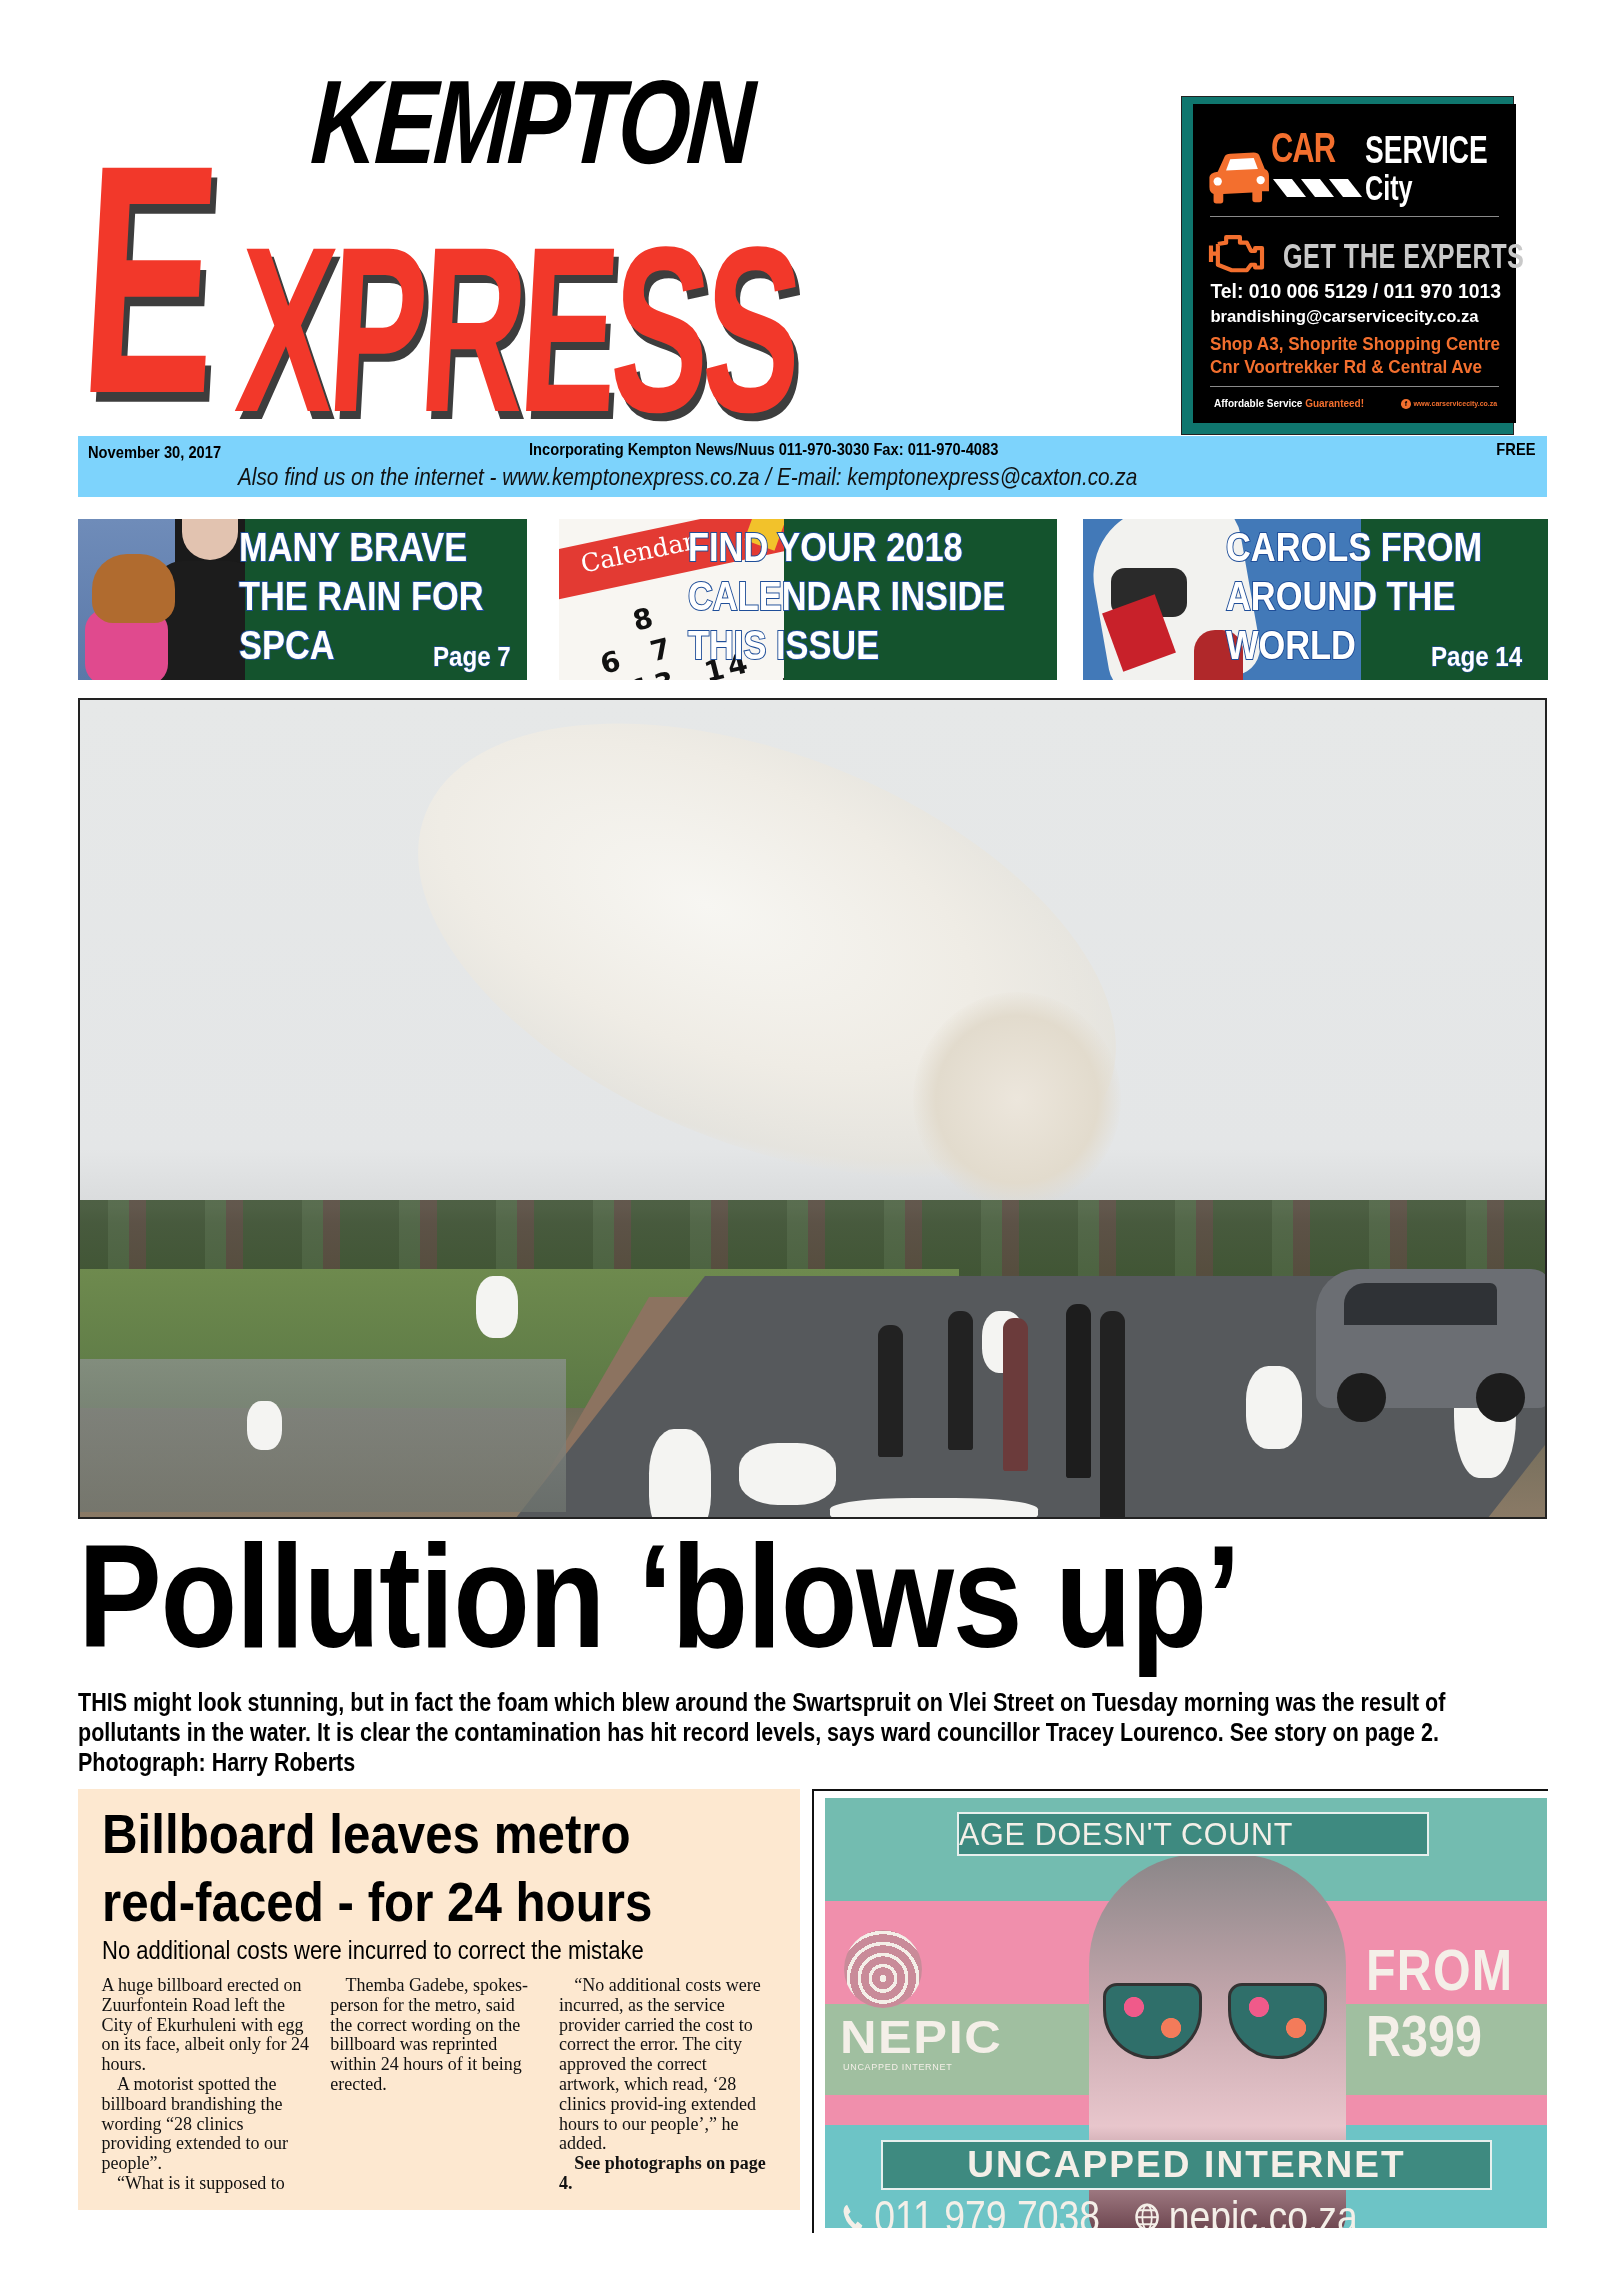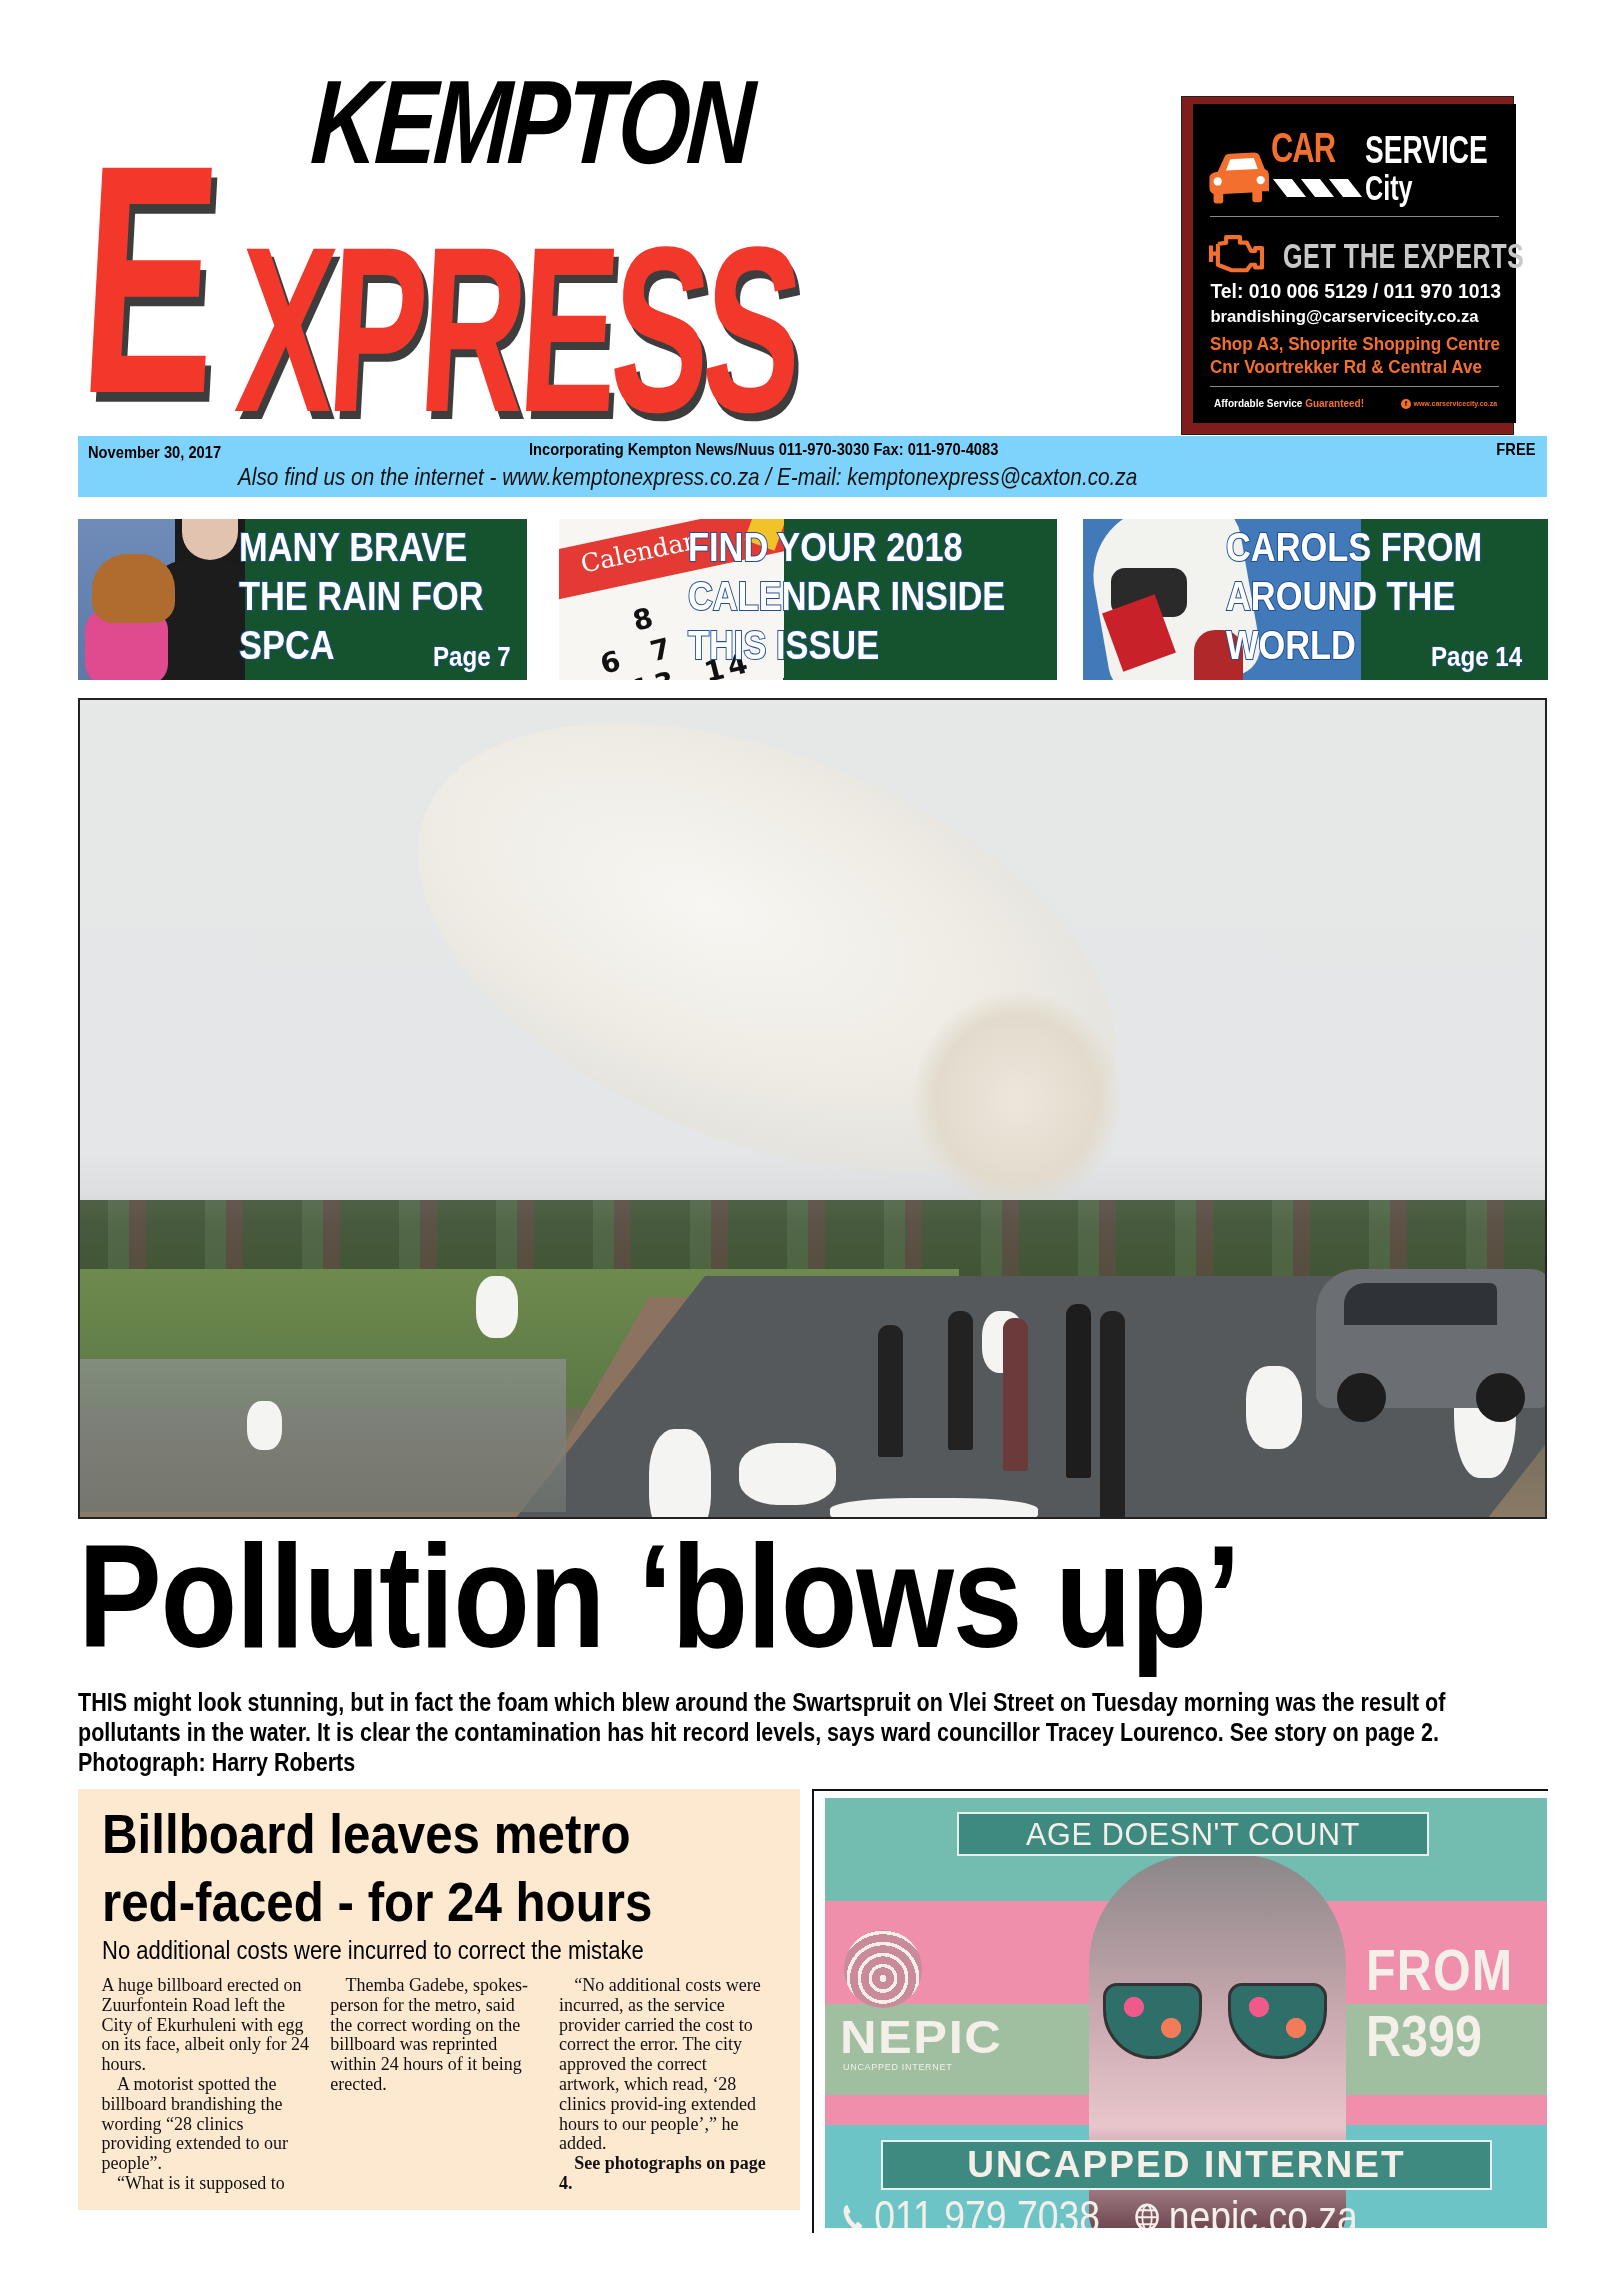--- a/index.html
+++ b/index.html
@@ -25,21 +25,21 @@
   .mast-xpress {
     position: absolute; left: 153px; top: 83px;
     font-weight: 900; font-size: 236px; line-height: 0.8; color: #f2382a;
     letter-spacing: -9.7px;
     transform: scaleX(0.62) skewX(-5deg); transform-origin: left top;
     text-shadow: 8.3px 8.3px 0 #3d3d3d;
     white-space: nowrap;
   }
 
   
-  .csc-frame { position: absolute; left: 1181px; top: 96px; width: 333px; height: 339px; border: 1.4px solid #222; background: #7f1d1d; }
+  .csc-frame { position: absolute; left: 1181px; top: 96px; width: 333px; height: 339px; border: 1.4px solid #222; background: #0f766e; }
   .csc-ad { position: absolute; left: 11px; top: 7px; width: 323px; height: 319px; background: #000; }
   .csc-car { position: absolute; left: 15.3px; top: 47px; width: 61px; height: 54px; }
   .csc-car-word { position: absolute; left: 78px; top: 19.4px; font-weight: 900; font-size: 43px; color: #f36f2e; transform: scaleX(0.72); transform-origin: left top; letter-spacing: -1.4px; }
   .csc-service-word { position: absolute; left: 172px; top: 23.6px; font-weight: 900; font-size: 39px; color: #fff; transform: scaleX(0.72); transform-origin: left top; }
   .csc-city-word { position: absolute; left: 172px; top: 64px; font-weight: 900; font-size: 35px; color: #fff; transform: scaleX(0.72); transform-origin: left top; }
   .csc-stripes { position: absolute; left: 87px; top: 75px; width: 78px; height: 18px; }
   .csc-stripes span { position: absolute; top: 0; width: 19.4px; height: 18px; background: #fff; transform: skewX(38deg); }
   .csc-rule { position: absolute; left: 17.4px; width: 289px; height: 1.4px; background: #8a8a8a; }
   .csc-engine { position: absolute; left: 15.3px; top: 129px; width: 57px; height: 40px; }
   .csc-experts { position: absolute; left: 90px; top: 132px; font-weight: 900; font-size: 35px; color: #c9c9c9; transform: scaleX(0.72); transform-origin: left top; white-space: nowrap; letter-spacing: 0.7px; }
@@ -129,21 +129,21 @@
 
   
   .nepic-frame { position: absolute; left: 812px; top: 1789px; width: 736px; height: 444px; border-top: 2.1px solid #111; border-left: 2.1px solid #111; }
   .nepic-ad { position: absolute; left: 11px; top: 7px; width: 722px; height: 430px; overflow: hidden;
     background: linear-gradient(180deg, #73bcb0 0%, #73bcb0 24%, #f08fac 24%, #f08fac 48%, #a0bfa0 48%, #a0bfa0 69%, #f08fac 69%, #f08fac 76%, #6dc4c6 76%, #6dc4c6 100%); }
   .nepic-face { position: absolute; left: 264px; top: 56px; width: 257px; height: 389px; background: linear-gradient(180deg, #8a8688 0%, #c7a8ae 40%, #e8c6cc 70%, #5e3640 100%); border-radius: 111px 111px 28px 28px; }
   .nepic-glasses-l, .nepic-glasses-r { position: absolute; top: 185px; width: 99px; height: 76px; border: 3.5px solid #333; border-radius: 14px 14px 49px 49px;
     background: radial-gradient(circle at 30% 30%, #f05a8a 0 9.7px, transparent 10.4px), radial-gradient(circle at 70% 60%, #f37b5a 0 9.7px, transparent 10.4px), #2f6f6a; }
   .nepic-glasses-l { left: 278px; } .nepic-glasses-r { left: 403px; }
   .nepic-topbox { position: absolute; left: 132px; top: 14px; width: 472px; height: 44px; background: #3e8a80; border: 2.1px solid #e8f0ee; color: #f4efe8;
-    font-size: 30.5px; text-align: center; line-height: 40px; letter-spacing: 0.7px; }
+    font-size: 30.5px; line-height: 40px; letter-spacing: 0.7px; }
   .nepic-logo { position: absolute; left: 19.4px; top: 132px; width: 78px; height: 78px; border-radius: 50%;
     background: repeating-radial-gradient(circle at 50% 62%, #f4efe8 0 3.5px, #c98b99 3.5px 11px); }
   .nepic-brand { position: absolute; left: 15.3px; top: 212px; font-size: 46px; color: #f4efe8; letter-spacing: 1.4px; font-weight: 700; transform: scaleX(1.1); transform-origin: left top; }
   .nepic-brand-sub { position: absolute; left: 18px; top: 264px; font-size: 9px; color: #f4efe8; letter-spacing: 0.7px; }
   .nepic-from { position: absolute; left: 541px; top: 139px; font-size: 57px; color: #f4efe8; font-weight: 700; letter-spacing: 1.4px; transform: scaleX(0.85); transform-origin: left top; }
   .nepic-price { position: absolute; left: 541px; top: 205px; font-size: 57px; color: #f4efe8; font-weight: 700; transform: scaleX(0.85); transform-origin: left top; }
   .nepic-uncapped { position: absolute; left: 56px; top: 342px; width: 611px; height: 50px; background: #3e8a80; border: 2.1px solid #e8f0ee; color: #f4efe8;
     font-size: 37px; font-weight: 700; text-align: center; line-height: 46px; letter-spacing: 2.1px; }
   .nepic-contact { position: absolute; left: 15.3px; top: 394px; font-size: 44px; color: #f4efe8; white-space: nowrap; display: flex; align-items: center; gap: 9.7px; transform: scaleX(0.85); transform-origin: left top; }
   .nepic-phone-icon, .nepic-globe-icon { display: inline-block; width: 30.5px; height: 30.5px; }

